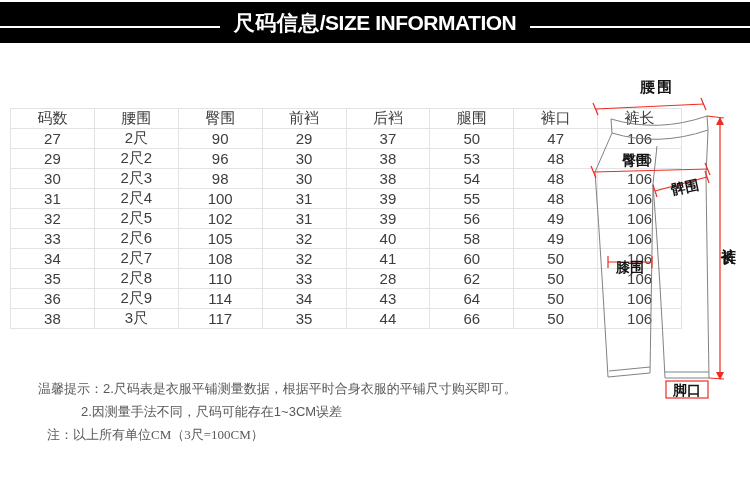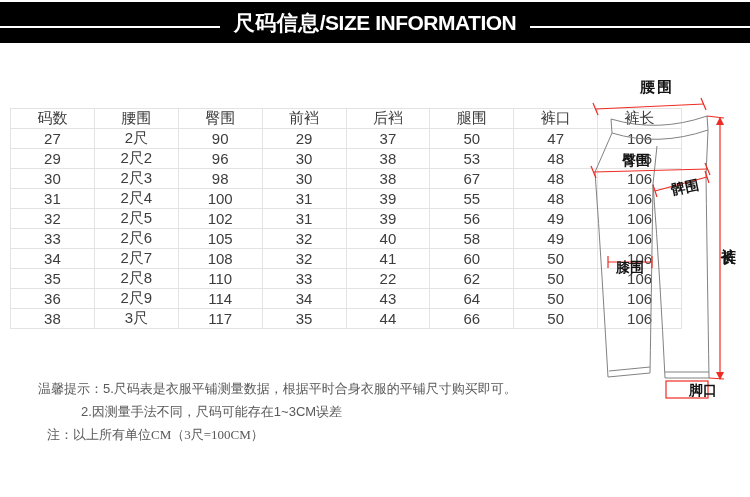--- a/index.html
+++ b/index.html
@@ -35,21 +35,21 @@
   .pants-outline path { stroke:#828282; fill:none; stroke-width:1; }
   .measure path, .measure line { stroke:#ee2c23; fill:none; stroke-width:1.2; }
   .measure rect { stroke:#ee2c23; fill:none; stroke-width:1.2; }
   .measure polygon { fill:#ee2c23; stroke:none; }
   .dlabel { position:absolute; font-weight:bold; color:#141414; font-size:14px;
             white-space:nowrap; transform:translate(-50%,-50%); line-height:1; }
   .lbl-waist  { left:74px;  top:16px;  font-size:15px; letter-spacing:2px; }
   .lbl-hip    { left:53px;  top:90px; }
   .lbl-thigh  { left:102px; top:117px; transform:translate(-50%,-50%) rotate(-12deg); }
   .lbl-knee   { left:47px;  top:182px;margin-top:15px; }
-  .lbl-hem    { left:104px; top:320px;margin-left:16px; }
+  .lbl-hem    { left:104px; top:320px; }
   .lbl-length { left:146px; top:168px; writing-mode:vertical-rl; font-size:15px;
                 letter-spacing:3px; }
 </style>
 </head>
 <body>
 
 <div class="page">
 
   <div class="titlebar">
     <span class="deco-line"></span>
@@ -90,21 +90,21 @@
           <td>53</td>
           <td>48</td>
           <td>106</td>
         </tr>
         <tr>
           <td>30</td>
           <td>2尺3</td>
           <td>98</td>
           <td>30</td>
           <td>38</td>
-          <td>67</td>
+          <td>54</td>
           <td>48</td>
           <td>106</td>
         </tr>
         <tr>
           <td>31</td>
           <td>2尺4</td>
           <td>100</td>
           <td>31</td>
           <td>39</td>
           <td>55</td>
@@ -139,21 +139,21 @@
           <td>41</td>
           <td>60</td>
           <td>50</td>
           <td>106</td>
         </tr>
         <tr>
           <td>35</td>
           <td>2尺8</td>
           <td>110</td>
           <td>33</td>
-          <td>22</td>
+          <td>28</td>
           <td>62</td>
           <td>50</td>
           <td>106</td>
         </tr>
         <tr>
           <td>36</td>
           <td>2尺9</td>
           <td>114</td>
           <td>34</td>
           <td>43</td>
@@ -168,21 +168,21 @@
           <td>35</td>
           <td>44</td>
           <td>66</td>
           <td>50</td>
           <td>106</td>
         </tr>
       </tbody>
   </table>
 
   <div class="notes">
-    <div class="note-line1">温馨提示：5.尺码表是衣服平铺测量数据，根据平时合身衣服的平铺尺寸购买即可。</div>
+    <div class="note-line1">温馨提示：2.尺码表是衣服平铺测量数据，根据平时合身衣服的平铺尺寸购买即可。</div>
     <div class="note-line2">2.因测量手法不同，尺码可能存在1~3CM误差</div>
     <div class="note-line3">注：以上所有单位CM（3尺=100CM）</div>
   </div>
 
   <div class="diagram">
     <svg class="pants-svg" width="167" height="340" viewBox="0 0 167 340">
       <g class="pants-outline">
         <path d="M28,49 Q75,63 124,46 L125,60 Q75,77 29,63 Z"></path>
         <path d="M74,76 Q72,95 70,114"></path>
         <path d="M29,63 L12,102 C17,170 21,240 25,307"></path>

